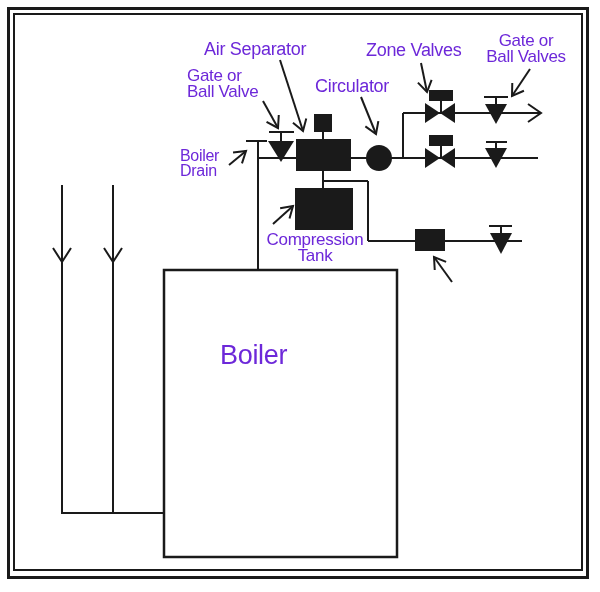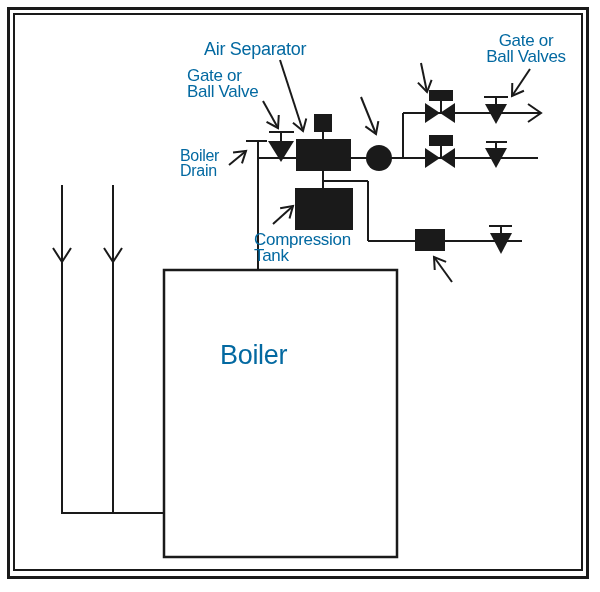--- a/index.html
+++ b/index.html
@@ -23,31 +23,31 @@
     position: absolute;
     left: 13px; top: 13px;
     width: 570px; height: 558px;
     border: 2px solid #1a1a1a;
     box-sizing: border-box;
   }
   svg.piping { position: absolute; left: 0; top: 0; }
   .label {
     position: absolute;
     white-space: pre-line;
-    color: #0369a1;
+    color: #6d28d9;
     letter-spacing: -0.3px;
   }
   #lbl-air-sep   { left: 204px; top: 39px;  font-size: 18px; }
   #lbl-gbv-left  { left: 187px; top: 68px;  font-size: 17px; line-height: 16px; }
   #lbl-circ      { left: 315px; top: 76px;  font-size: 18px; }
   #lbl-zone      { left: 366px; top: 40px;  font-size: 18px; }
   #lbl-gbv-right { left: 478px; top: 33px;  width: 96px; text-align: center; font-size: 17px; line-height: 16px; }
   #lbl-drain     { left: 180px; top: 148px; font-size: 16px; line-height: 15px; }
   #lbl-returns   { left: 25px;  top: 126px; width: 155px; text-align: center; font-size: 24px; line-height: 23px; }
-  #lbl-comp      { left: 254px; top: 232px; width: 122px; text-align: left; font-size: 17px; line-height: 16px; }
+  #lbl-comp      { left: 254px; top: 232px; width: 122px; text-align: center; font-size: 17px; line-height: 16px; }
   #lbl-fill      { left: 428px; top: 278px; font-size: 26px; }
   #lbl-boiler    { left: 220px; top: 340px; font-size: 27px; }
 </style>
 </head>
 <body>
 
 <div class="stage">
 
   <div class="frame-outer"></div>
   <div class="frame-inner"></div>
@@ -143,20 +143,22 @@
       <path d="M530,69 L512,96" marker-end="url(#ah)"></path>
       <path d="M229,165 L246,151" marker-end="url(#ah)"></path>
       <path d="M273,224 L293,206" marker-end="url(#ah)"></path>
       <path d="M452,282 L434,257" marker-end="url(#ah)"></path>
     </g>
   </svg>
 
   <div class="label" id="lbl-air-sep">Air Separator</div>
   <div class="label" id="lbl-gbv-left">Gate or
 Ball Valve</div>
+  <div class="label" id="lbl-circ">Circulator</div>
+  <div class="label" id="lbl-zone">Zone Valves</div>
   <div class="label" id="lbl-gbv-right">Gate or
 Ball Valves</div>
   <div class="label" id="lbl-drain">Boiler
 Drain</div>
   <div class="label" id="lbl-comp">Compression
 Tank</div>
   <div class="label" id="lbl-boiler">Boiler</div>
 
 </div>
 

